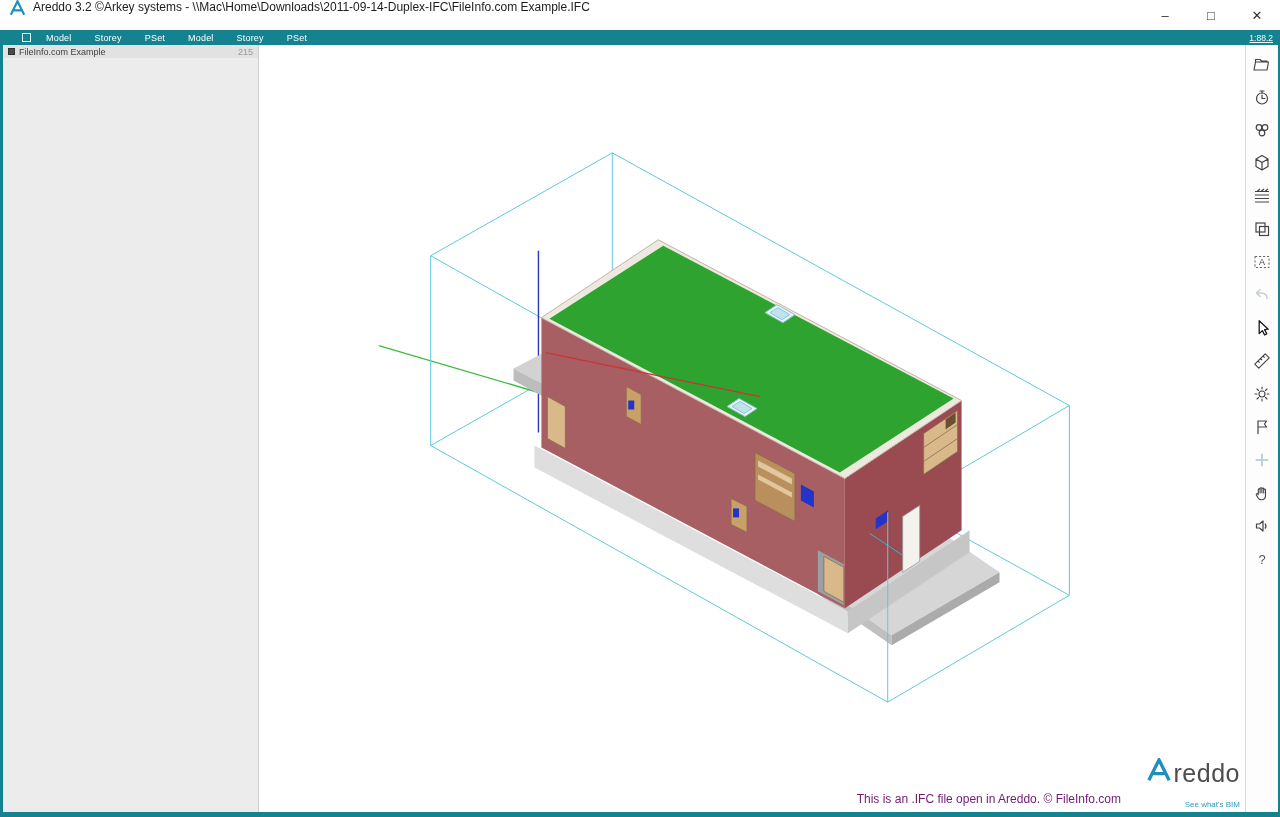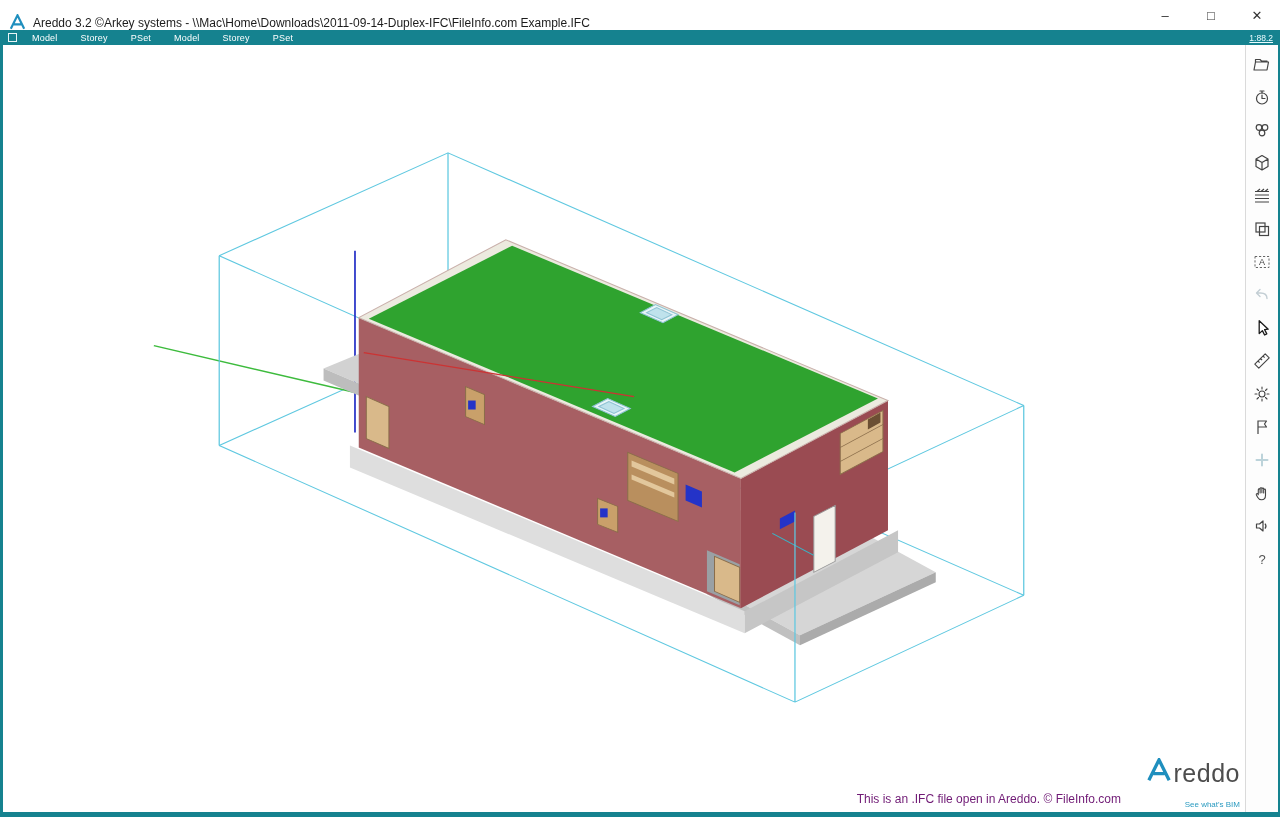--- a/index.html
+++ b/index.html
@@ -1,30 +1,30 @@
 <!DOCTYPE html>
 <html><head>
 <meta charset="utf-8">
 <style>
   html,body{margin:0;padding:0;}
   body{width:1280px;height:817px;overflow:hidden;background:#fff;
        font-family:"Liberation Sans",sans-serif;-webkit-font-smoothing:antialiased;}
   .window{width:1280px;height:817px;display:flex;flex-direction:column;}
 
   
-  .titlebar{height:30px;display:flex;align-items:flex-end;background:#fff;flex:0 0 30px;}
+  .titlebar{height:30px;display:flex;align-items:flex-start;background:#fff;flex:0 0 30px;}
   .title-logo{margin:0 7px 0 9px;display:flex;align-items:center;}
   .title-text{font-size:12px;color:#1c1c1c;flex:1;white-space:nowrap;overflow:hidden;}
   .win-btns{display:flex;height:30px;}
   .win-btn{width:46px;display:flex;align-items:center;justify-content:center;
            font-size:13px;color:#333;cursor:default;}
 
   
   .menubar{height:15px;background:#15828f;display:flex;align-items:center;
-           color:#fff;font-size:9px;position:relative;flex:0 0 15px;padding-left:8px;}
+           color:#fff;font-size:9px;position:relative;flex:0 0 15px;padding-left:22px;}
   .menu-check{width:7px;height:7px;border:1px solid #e8f4f6;margin-right:15px;}
   .menu-item{margin-right:23px;letter-spacing:.2px;cursor:default;}
   .menu-scale{position:absolute;right:7px;font-size:8.5px;color:#eafcff;text-decoration:underline;}
 
   
   .content{flex:1;display:flex;min-height:0;border-left:3px solid #15828f;
            border-right:2px solid #15828f;box-sizing:border-box;}
   .sidebar{width:255px;background:#ececec;border-right:1px solid #cfcfcf;flex:0 0 255px;}
   .sidebar-row{height:13px;background:#e2e2e2;display:flex;align-items:center;
                font-size:9px;color:#3f3f3f;padding:0 5px;gap:4px;}
@@ -71,20 +71,27 @@
     <span class="menu-item">Storey</span>
     <span class="menu-item">PSet</span>
     <span class="menu-item">Model</span>
     <span class="menu-item">Storey</span>
     <span class="menu-item">PSet</span>
     <span class="menu-scale">1:88.2</span>
   </div>
 
   <div class="content">
 
+    <div class="sidebar">
+      <div class="sidebar-row">
+        <span class="sidebar-sq"></span>
+        <span>FileInfo.com Example</span>
+        <span class="sidebar-count">215</span>
+      </div>
+    </div>
 
     <div class="viewport">
       <svg class="scene" viewBox="0 0 988 768" preserveAspectRatio="none">
 
         <g fill="none" stroke-width="1" stroke="#5fc8e0">
           <path d="M172,211 L630,468 M812,361 L630,468 M354,108 L354,298 M354,298 L172,401 M354,298 L812,551"></path>
         </g>
 
         <path d="M280,206 V388" fill="none" stroke-width="1.4" stroke="#2a35c8"></path>
 

